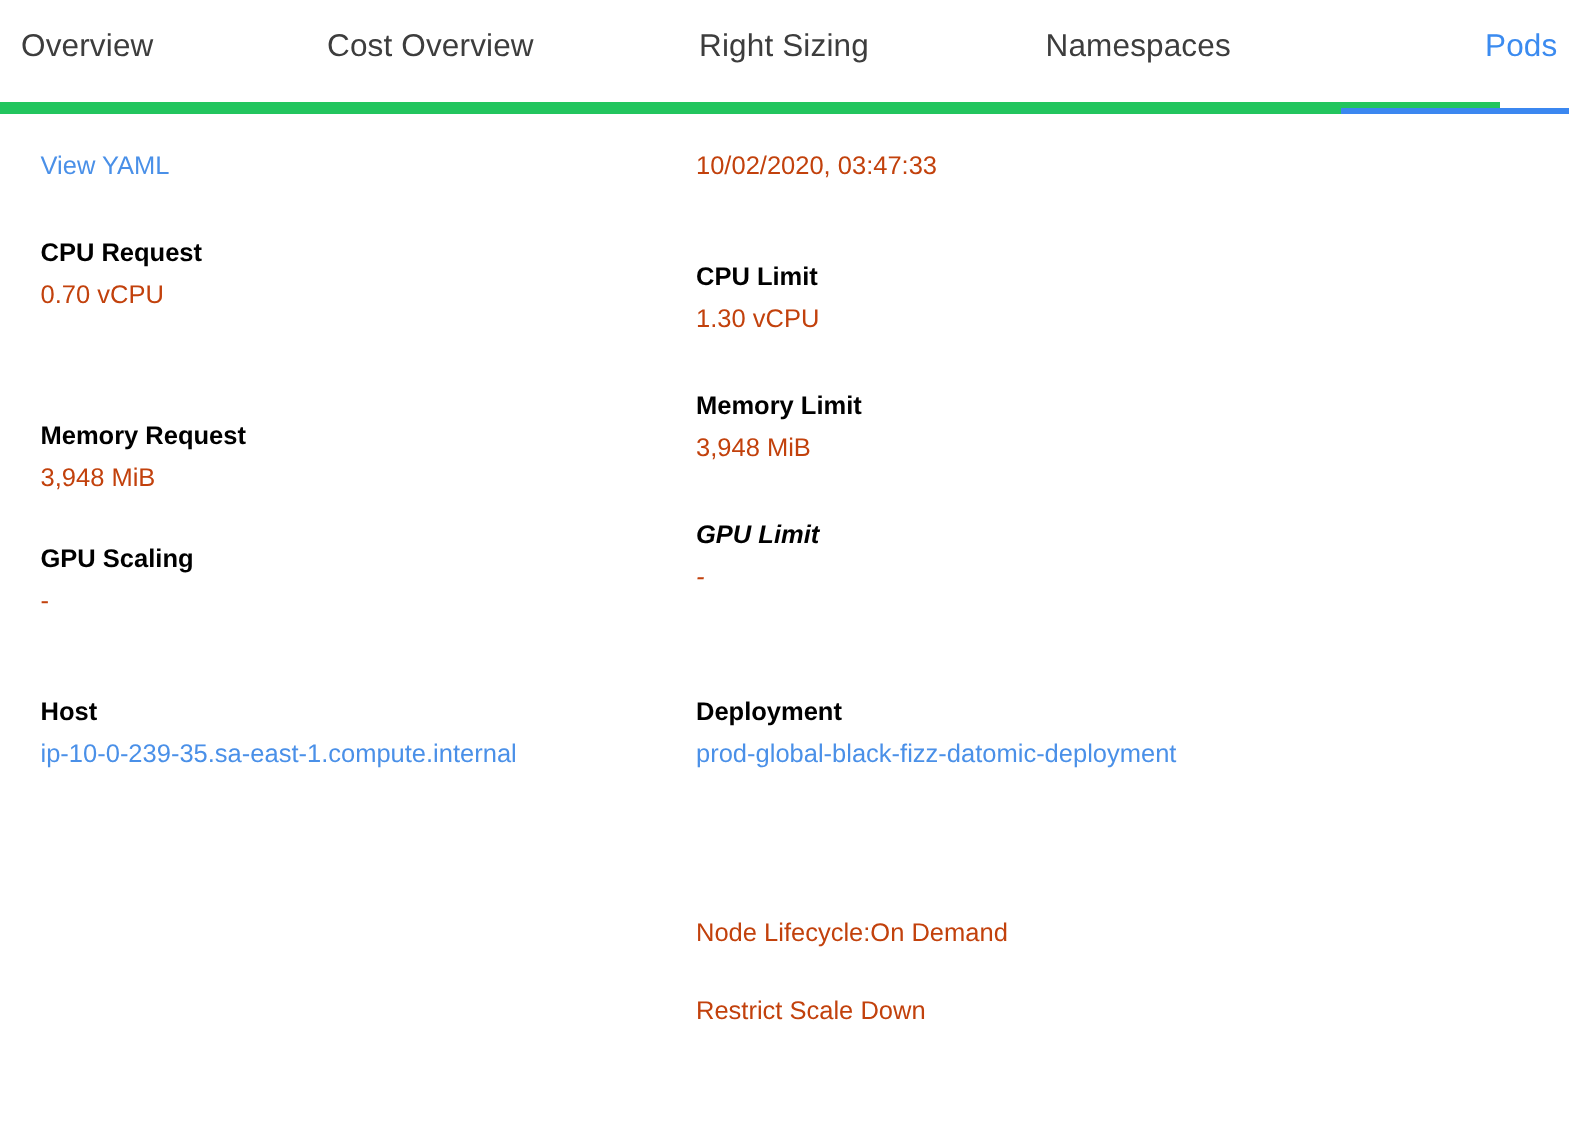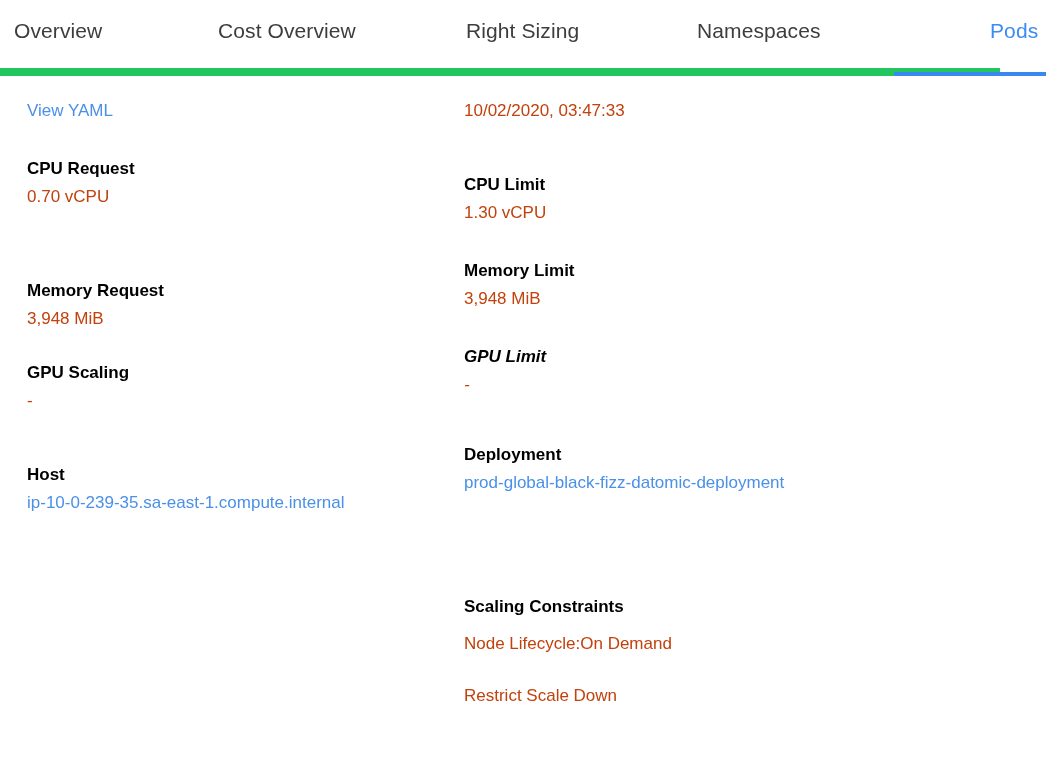--- a/index.html
+++ b/index.html
@@ -143,26 +143,25 @@
     <div class="at" style="top:184px;">
       <div class="field-label">Memory Limit</div>
       <div class="field-value">3,948 MiB</div>
     </div>
 
     <div class="at" style="top:270px;font-style:italic;">
       <div class="field-label">GPU Limit</div>
       <div class="field-value">-</div>
     </div>
 
-    <div class="at" style="top:368px;">
+    <div class="at" style="top:388px;">
       <div class="field-label">Deployment</div>
       <div class="field-value link">prod-global-black-fizz-datomic-deployment</div>
     </div>
 
     <div class="at" style="top:520px;">
-      <div class="field-label">Scaling Constraints</div>
       <div class="field-value" style="line-height:52px;">Node Lifecycle:On Demand</div>
       <div class="field-value" style="line-height:52px;">Restrict Scale Down</div>
     </div>
 
   </div>
 
 </div>
 
 </body></html>

